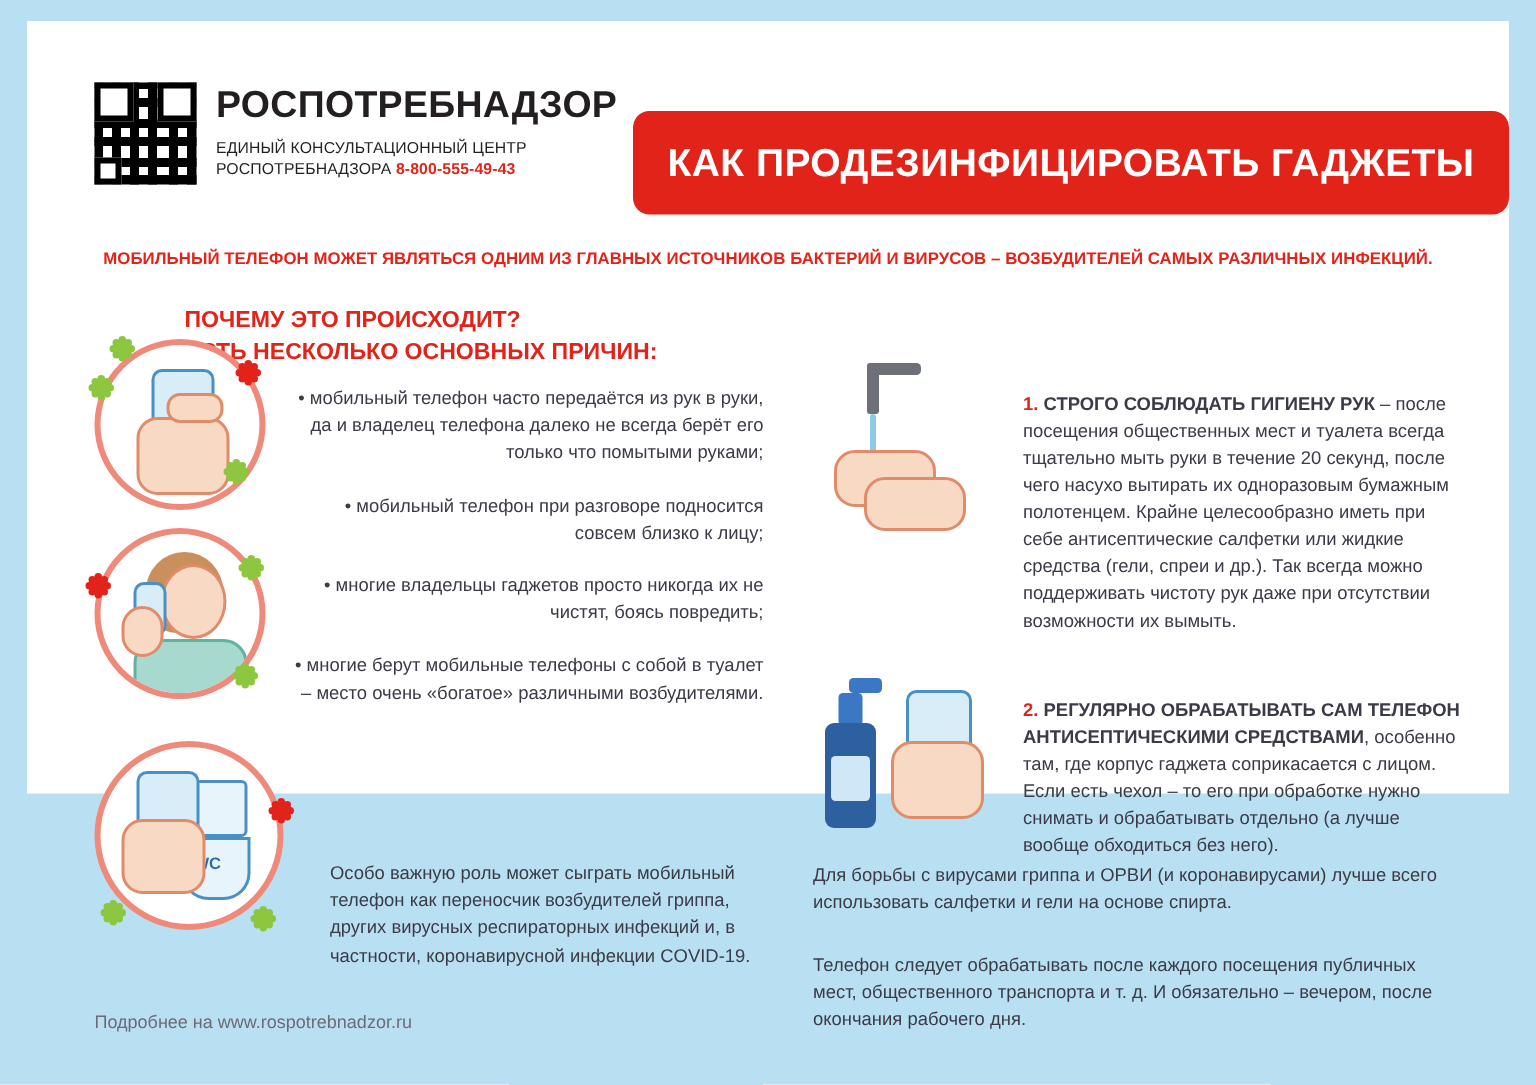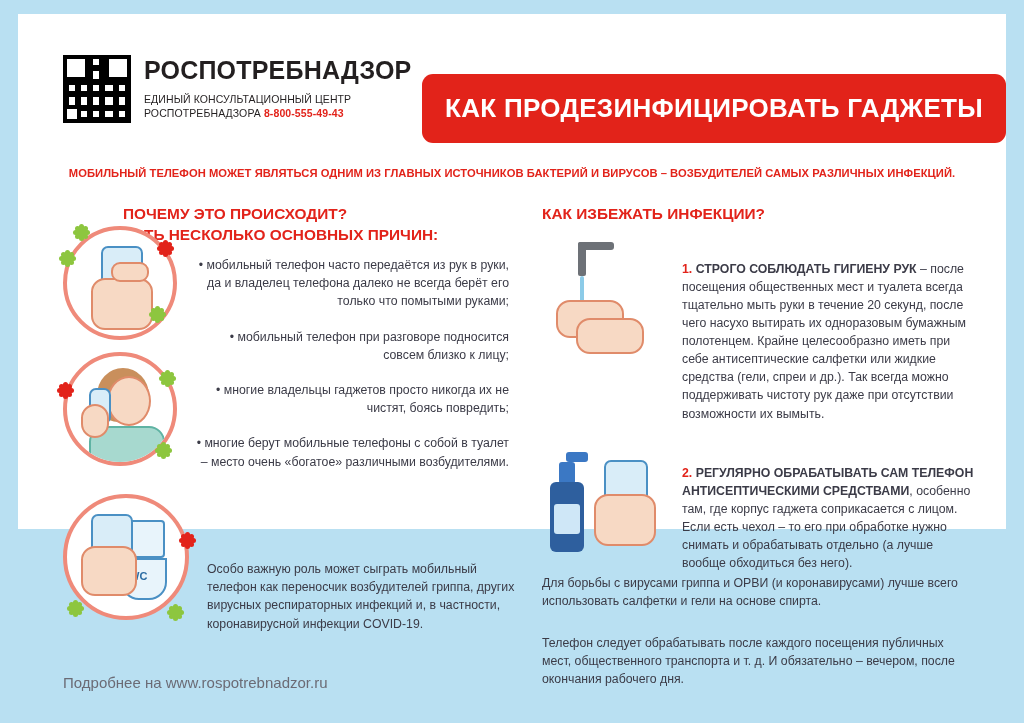--- a/index.html
+++ b/index.html
@@ -152,26 +152,26 @@
   }
   .bullet-list p {
     margin: 0 0 17px 0;
   }
   .closing-left {
     position: absolute;
     left: 140px;
     top: 352px;
     width: 318px;
   }
-  .closing-left p { margin: 4px; }
+  .closing-left p { margin: 17px; }
   .footer-note {
     position: absolute;
     left: 45px;
     top: 660px;
-    font-size: 15px;
+    font-size: 12px;
     color: #6b6b75;
   }
 
   
   .circle {
     position: absolute;
     width: 106px;
     height: 106px;
     border-radius: 50%;
     border: 4px solid #ef8a7a;
@@ -401,21 +401,20 @@
       <p>• многие берут мобильные телефоны с собой в туалет – место очень «богатое» различными возбудителями.</p>
     </div>
 
     <div class="closing-left body-text">
       <p>Особо важную роль может сыграть мобильный телефон как переносчик возбудителей гриппа, других вирусных респираторных инфекций и, в частности, коронавирусной инфекции COVID-19.</p>
     </div>
   </div>
 
   <div class="col-right">
 
-    <div class="section-head">КАК ИЗБЕЖАТЬ ИНФЕКЦИИ?</div>
 
     <div class="ill-wash">
       <div class="faucet-arm"></div>
       <div class="faucet"></div>
       <div class="water"></div>
       <div class="hand-shape" style="left:14px; top:58px; width:64px; height:34px;"></div>
       <div class="hand-shape" style="left:34px; top:76px; width:64px; height:32px;"></div>
     </div>
 
     <div class="step-body" style="top:56px;">

